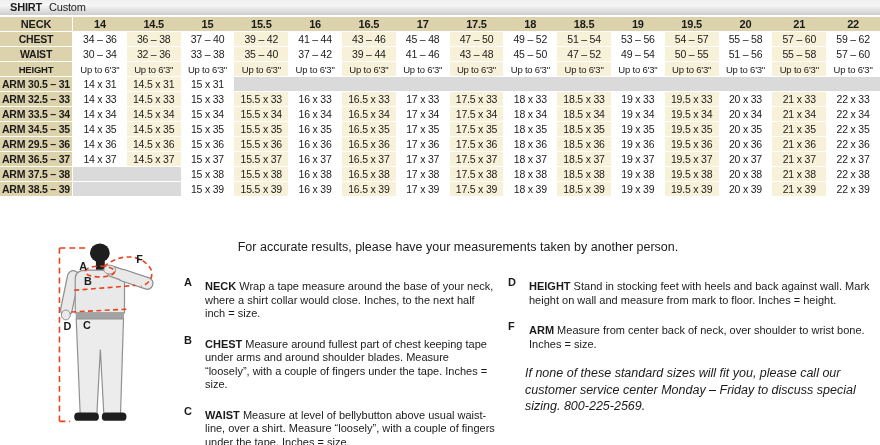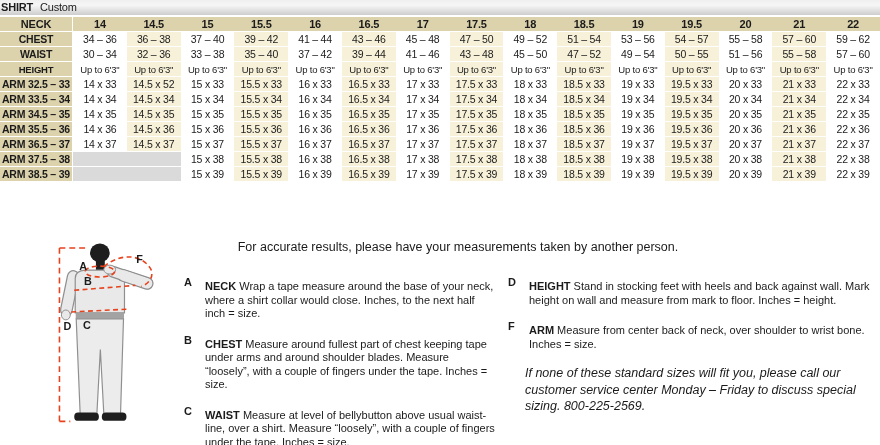--- a/index.html
+++ b/index.html
@@ -2,21 +2,21 @@
 <html><head>
 <meta charset="utf-8">
 <style>
   html,body{margin:0;padding:0;background:#fff;}
   .page{position:relative;width:880px;height:445px;background:#fff;overflow:hidden;
         font-family:"Liberation Sans","DejaVu Sans",sans-serif;color:#1b1b1b;}
 
   
   .title-bar{position:absolute;left:0;top:0;width:880px;height:15px;
     background:linear-gradient(to bottom,#efefef 0%,#f6f6f6 35%,#cdcdcd 100%);
-    font-size:11px;line-height:15px;padding-left:1px;box-sizing:border-box;letter-spacing:-0.2px;}
+    font-size:11px;line-height:15px;padding-left:10px;box-sizing:border-box;letter-spacing:-0.2px;}
   .title-bar .t1{font-weight:bold;}
   .title-bar .t2{margin-left:7px;}
 
   
   table.size{position:absolute;left:0;top:17px;width:880px;border-collapse:separate;border-spacing:0;table-layout:fixed;}
   table.size td{height:14px;border-bottom:1px solid #fff;padding:0;text-align:center;
     font-size:10.5px;letter-spacing:-0.2px;white-space:nowrap;overflow:hidden;}
   td.row-label{background:#dcd2ac;text-align:left;padding-left:5px;font-weight:bold;
     font-size:10px;letter-spacing:-0.3px;border-right:1px solid #fff;}
   tr.neck-row td{background:#dcd2ac;font-weight:bold;font-size:11px;}
@@ -139,23 +139,41 @@
           <td class="c1">Up to 6'3"</td>
           <td class="c0">Up to 6'3"</td>
           <td class="c1">Up to 6'3"</td>
           <td class="c0">Up to 6'3"</td>
           <td class="c1">Up to 6'3"</td>
           <td class="c0">Up to 6'3"</td>
           <td class="c1">Up to 6'3"</td>
           <td class="c0">Up to 6'3"</td>
         </tr>
         <tr>
+          <td class="row-label">ARM 30.5 – 31</td>
+          <td class="c0">14 x 31</td>
+          <td class="c1">14.5 x 31</td>
+          <td class="c0">15 x 31</td>
+          <td class="empty"></td>
+          <td class="empty"></td>
+          <td class="empty"></td>
+          <td class="empty"></td>
+          <td class="empty"></td>
+          <td class="empty"></td>
+          <td class="empty"></td>
+          <td class="empty"></td>
+          <td class="empty"></td>
+          <td class="empty"></td>
+          <td class="empty"></td>
+          <td class="empty"></td>
+        </tr>
+        <tr>
           <td class="row-label">ARM 32.5 – 33</td>
           <td class="c0">14 x 33</td>
-          <td class="c1">14.5 x 52</td>
+          <td class="c1">14.5 x 33</td>
           <td class="c0">15 x 33</td>
           <td class="c1">15.5 x 33</td>
           <td class="c0">16 x 33</td>
           <td class="c1">16.5 x 33</td>
           <td class="c0">17 x 33</td>
           <td class="c1">17.5 x 33</td>
           <td class="c0">18 x 33</td>
           <td class="c1">18.5 x 33</td>
           <td class="c0">19 x 33</td>
           <td class="c1">19.5 x 33</td>
@@ -193,21 +211,21 @@
           <td class="c1">17.5 x 35</td>
           <td class="c0">18 x 35</td>
           <td class="c1">18.5 x 35</td>
           <td class="c0">19 x 35</td>
           <td class="c1">19.5 x 35</td>
           <td class="c0">20 x 35</td>
           <td class="c1">21 x 35</td>
           <td class="c0">22 x 35</td>
         </tr>
         <tr>
-          <td class="row-label">ARM 35.5 – 36</td>
+          <td class="row-label">ARM 29.5 – 36</td>
           <td class="c0">14 x 36</td>
           <td class="c1">14.5 x 36</td>
           <td class="c0">15 x 36</td>
           <td class="c1">15.5 x 36</td>
           <td class="c0">16 x 36</td>
           <td class="c1">16.5 x 36</td>
           <td class="c0">17 x 36</td>
           <td class="c1">17.5 x 36</td>
           <td class="c0">18 x 36</td>
           <td class="c1">18.5 x 36</td>

